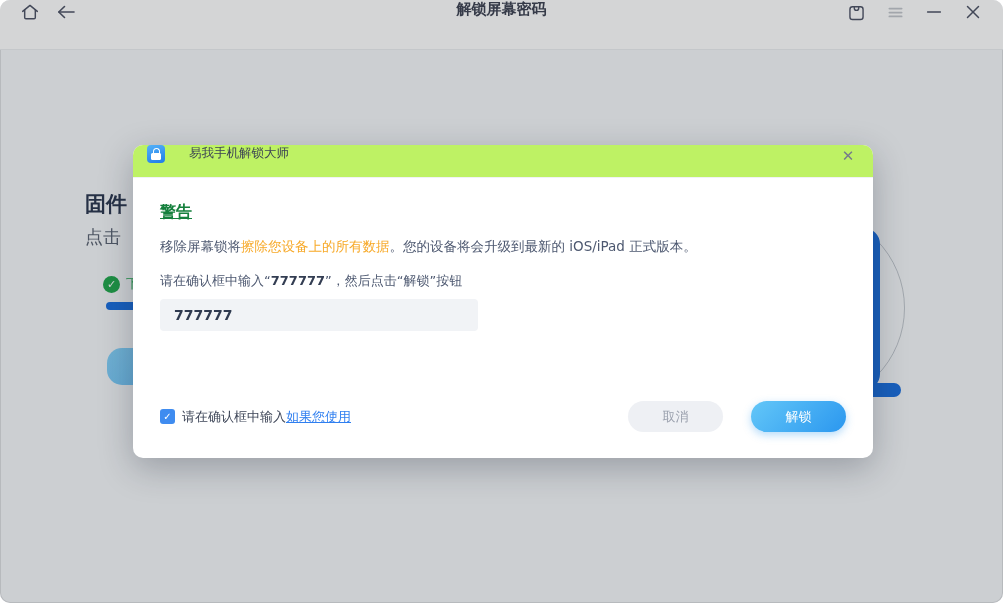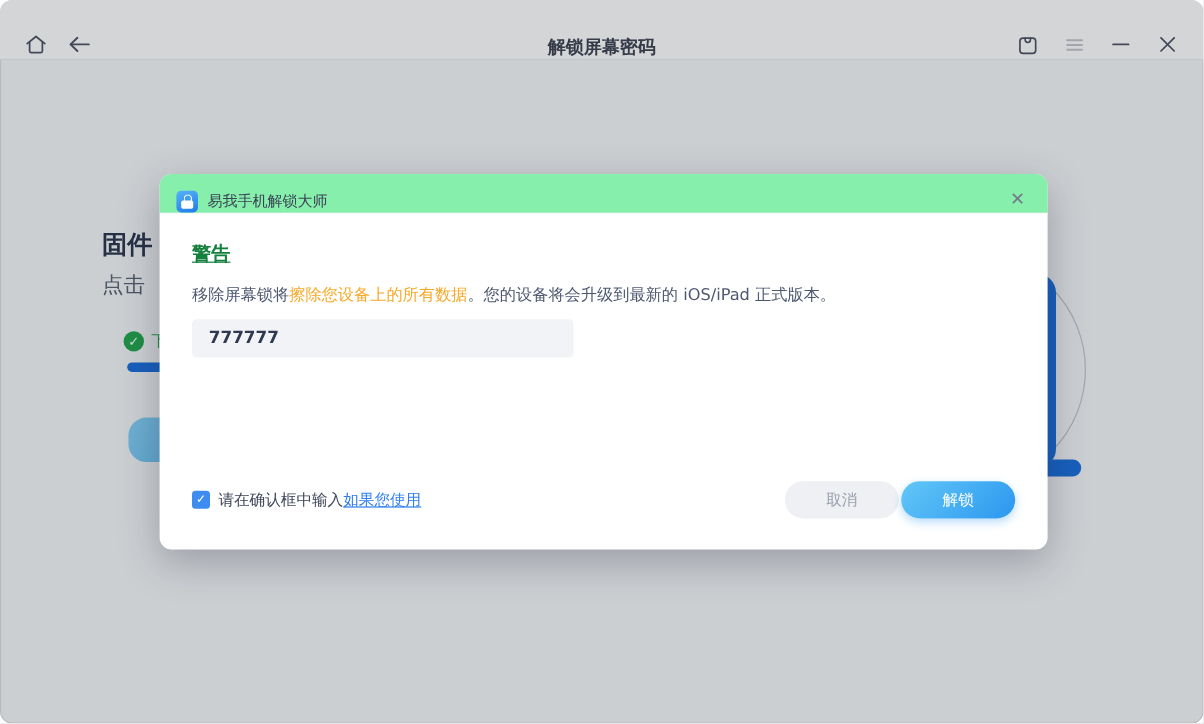--- a/index.html
+++ b/index.html
@@ -11,21 +11,21 @@
   .window {
     position: relative; width: 1003px; height: 603px;
     border-radius: 10px; overflow: hidden;
     background: #f6f8fa;
     box-shadow: inset 0 0 0 1px #dcdee1;
   }
   
   .titlebar {
     position: absolute; left:0; top:0; width:100%; height:50px;
     background:#ffffff; border-bottom:1px solid #eceef1;
-    display:flex; align-items:flex-end; padding:0 18px;
+    display:flex; align-items:flex-start; padding:0 18px;
   }
   .titlebar .left-icons { display:flex; align-items:center; gap:12px; }
   .titlebar .right-icons { display:flex; align-items:center; gap:15px; margin-left:auto; }
   .tb-btn { width:24px; height:24px; display:flex; align-items:center; justify-content:center; cursor:pointer; }
   .tb-title {
     position:absolute; left:0; right:0; text-align:center;
     font-size:15px; font-weight:bold; color:#3f4454; pointer-events:none;
   }
   svg.ic { stroke:#4e5366; stroke-width:1.6; fill:none; stroke-linecap:round; stroke-linejoin:round; }
   svg.ic-dim { stroke:#c3c6cc; stroke-width:2; fill:none; stroke-linecap:round; }
@@ -48,22 +48,22 @@
   
   .overlay { position:absolute; inset:0; background:rgba(18,21,28,0.18); z-index:5; }
 
   
   .modal {
     position:absolute; left:133px; top:145px; width:740px; height:313px; z-index:10;
     background:#ffffff; border-radius:10px;
     box-shadow:0 10px 34px rgba(20,28,45,.28);
   }
   .modal-header {
-    height:33px; display:flex; align-items:flex-end; gap:8px; padding:0 14px;
-    border-bottom:1px solid #f0f2f4; border-radius:10px 10px 0 0; background:#86efac;
+    height:33px; display:flex; align-items:flex-start; gap:24px; padding:0 14px;
+    border-bottom:1px solid #f0f2f4; border-radius:10px 10px 0 0; background:#bef264;
   }
   .app-badge { width:18px; height:18px; border-radius:4px; background:linear-gradient(160deg,#55b2f8,#1f7ce9);
     position:relative; flex:0 0 auto; }
   .lock-shackle { position:absolute; left:5.5px; top:3px; width:7px; height:6px;
     border:1.5px solid #fff; border-bottom:none; border-radius:4px 4px 0 0; }
   .lock-body { position:absolute; left:4px; top:7.5px; width:10px; height:7px; background:#fff; border-radius:1.5px; }
   .app-name { font-size:12.5px; color:#3c4354; }
   .modal-close { margin-left:auto; font-size:15px; color:#757b8c; cursor:pointer; width:22px; height:22px;
     display:flex; align-items:center; justify-content:center; }
 
@@ -81,21 +81,21 @@
   }
   .modal-footer {
     position:absolute; left:27px; right:27px; bottom:26px;
     display:flex; align-items:center; justify-content:space-between;
   }
   .agree { display:flex; align-items:center; gap:7px; }
   .checkbox { width:15px; height:15px; border-radius:3px; background:#3f8cf0; color:#fff; font-size:10px;
     display:flex; align-items:center; justify-content:center; cursor:pointer; flex:0 0 auto; }
   .agree-text { font-size:13px; color:#3e4658; }
   .agree a { color:#2f7ff0; text-decoration:underline; cursor:pointer; }
-  .btn-row { display:flex; align-items:center; gap:2px; }
+  .btn-row { display:flex; align-items:center; gap:28px; }
   .btn { width:95px; height:31px; border-radius:16px; border:none; font-size:13px; cursor:pointer;
     font-family:"DejaVu Sans","Liberation Sans",sans-serif; }
   .btn-cancel { background:#eef0f4; color:#9aa0ad; }
   .btn-unlock { background:linear-gradient(135deg,#63c7f8,#2b97ef); color:#ffffff; font-weight:normal;
     box-shadow:0 3px 8px rgba(43,151,239,.35); }
 </style>
 </head>
 <body>
 
 <div class="window">
@@ -168,20 +168,21 @@
       <span class="app-name">易我手机解锁大师</span>
       <span class="modal-close">✕</span>
     </div>
 
     <div class="dialog-body">
       <div class="warn-title">警告</div>
 
       <p class="warn-p"><span>移除屏幕锁将</span><span class="hl">擦除您设备上的所有数据</span><span>。您的设备将会升级到最新的 iOS/iPad 正式版本。</span></p>
 
 
+      <div class="confirm-label"><span>请在确认框中输入“</span><b>777777</b><span>”，然后点击“解锁”按钮</span></div>
 
       <input class="confirm-input" type="text" value="777777" style="">
     </div>
 
     <div class="modal-footer">
       <div class="agree">
         <span class="checkbox">✓</span>
         <span class="agree-text"><span>请在确认框中输入</span><a>如果您使用</a></span>
       </div>
       <div class="btn-row">

